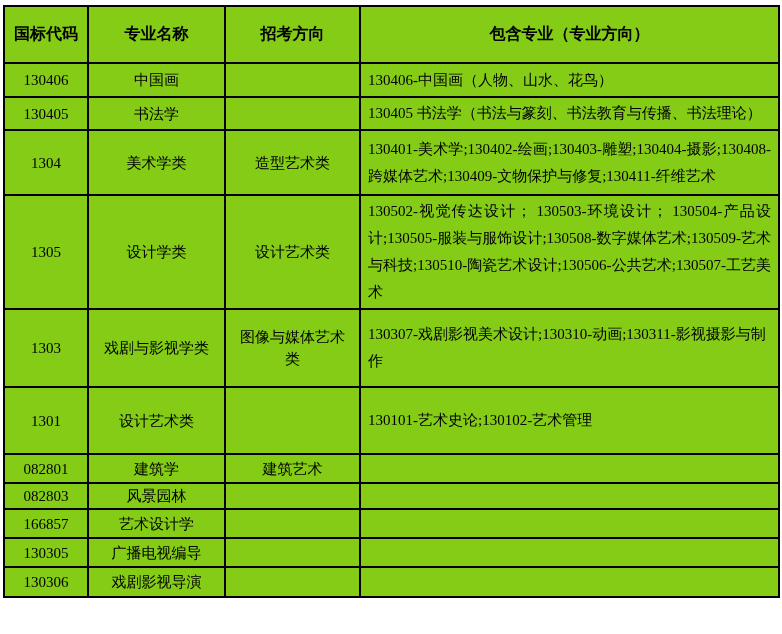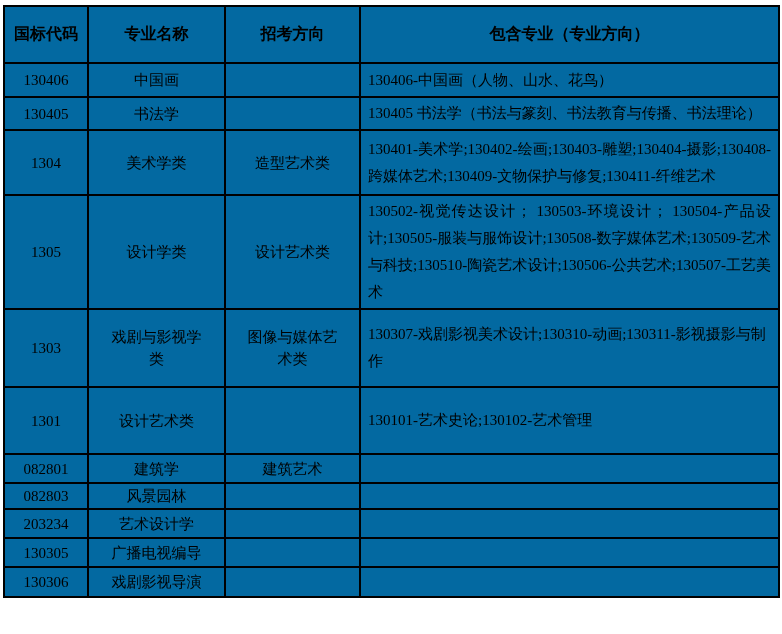--- a/index.html
+++ b/index.html
@@ -13,21 +13,21 @@
   }
   .page {
     position: absolute;
     left: 3px;
     top: 5px;
   }
   table.majors-table {
     border-collapse: collapse;
     table-layout: fixed;
     width: 775px;
-    background: #0369a1;
+    background: #84cc16;
     font-family: Liberation Serif, serif;
   }
   th, td {
     border: 2px solid #000000;
     overflow: hidden;
     box-sizing: border-box;
   }
   thead tr {
     height: 57px;
   }
@@ -35,21 +35,21 @@
     font-weight: bold;
     font-size: 16px;
     text-align: center;
     vertical-align: middle;
     padding: 2px 3px;
   }
   td {
     font-size: 15px;
     text-align: center;
     vertical-align: middle;
-    padding: 1px 16px;
+    padding: 1px 8px;
     line-height: 22px;
   }
   td.c-majors {
     line-height: 27px;
     padding: 2px 7px;
   }
   td.align-justify { text-align: justify; margin-top: 32px; }
   td.align-left    { text-align: left; }
   td.align-center  { text-align: left; }
 </style>
@@ -115,21 +115,21 @@
     <td class="c-dir">建筑艺术</td>
     <td class="c-majors align-center"></td>
   </tr>
         <tr style="height: 23px;">
     <td class="c-code">082803</td>
     <td class="c-name">风景园林</td>
     <td class="c-dir"></td>
     <td class="c-majors align-center"></td>
   </tr>
         <tr style="height: 29px;">
-    <td class="c-code">203234</td>
+    <td class="c-code">166857</td>
     <td class="c-name">艺术设计学</td>
     <td class="c-dir"></td>
     <td class="c-majors align-center"></td>
   </tr>
         <tr style="height: 29px;">
     <td class="c-code">130305</td>
     <td class="c-name">广播电视编导</td>
     <td class="c-dir"></td>
     <td class="c-majors align-center"></td>
   </tr>

